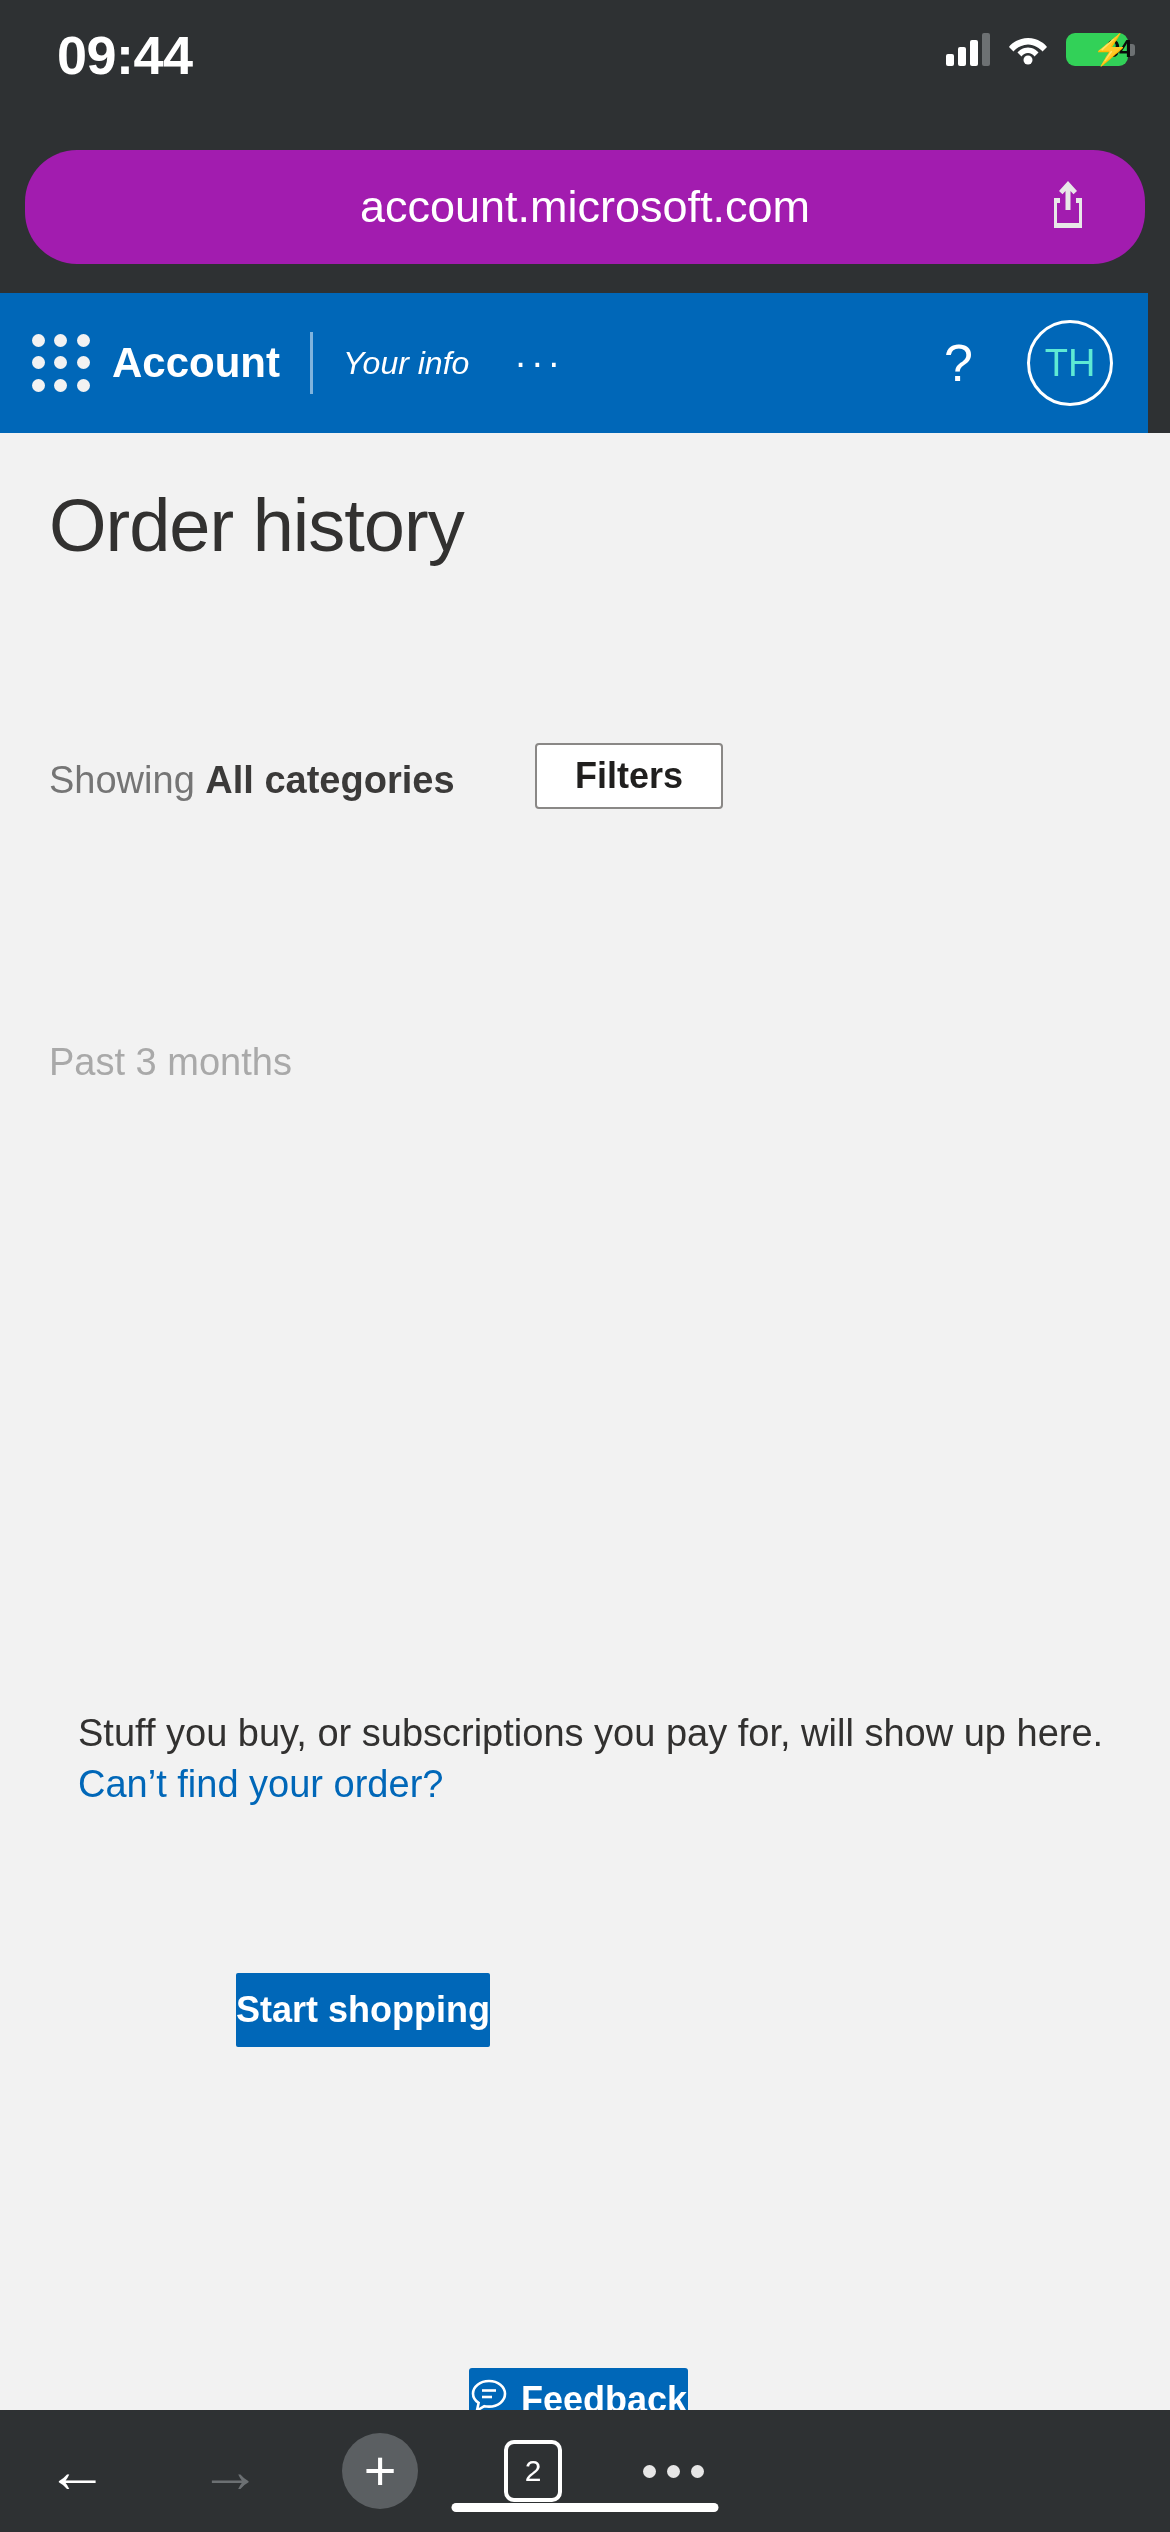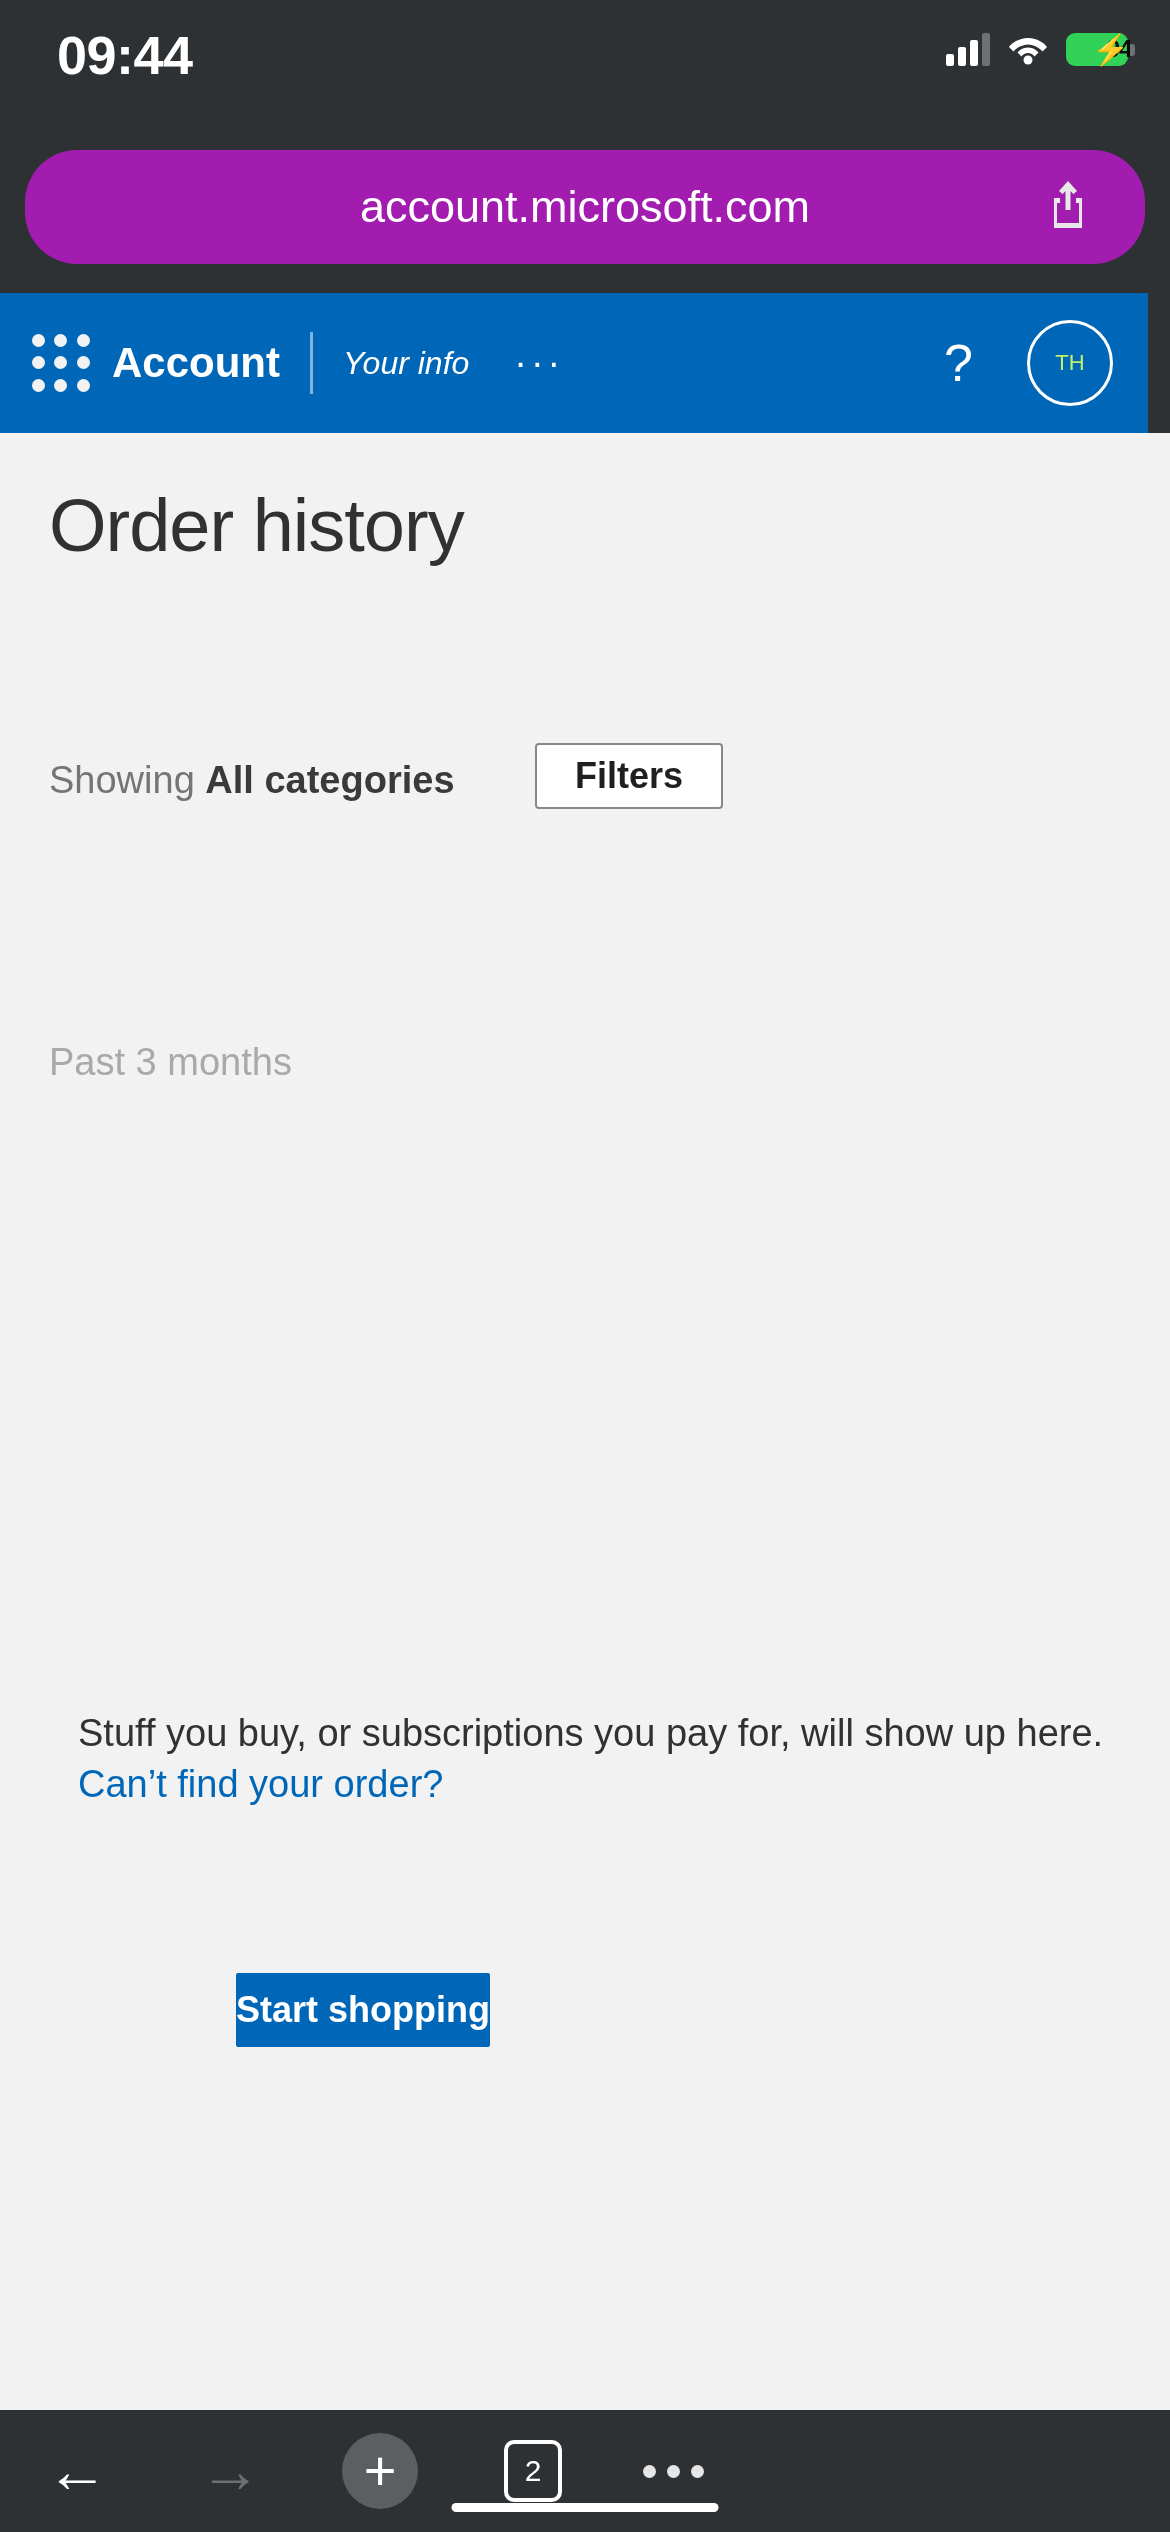--- a/index.html
+++ b/index.html
@@ -51,21 +51,21 @@
   .waffle { margin-left:32px; width:58px; height:58px; display:grid; grid-template-columns:repeat(3,1fr); grid-template-rows:repeat(3,1fr); gap:9px; }
   .waffle i { width:13px; height:13px; background:#f2f2f2; border-radius:50%; display:block; }
   .brand { margin-left:22px; color:#ffffff; font-size:42px; font-weight:700; }
   .hdr-divider { margin-left:30px; width:3px; height:62px; background:#7fb3dd; }
   .yourinfo { margin-left:30px; color:#ffffff; font-size:32px;font-style:italic; }
   .hdr-ellipsis { margin-left:45px; color:#ffffff; font-size:38px; letter-spacing:4px; }
   .help-q { position:absolute; right:175px; color:#ffffff; font-size:52px; font-weight:300; }
   .avatar {
     position:absolute; right:35px; width:86px; height:86px; border-radius:50%;
     border:3px solid #ffffff; display:flex; align-items:center; justify-content:center;
-    color:#bef264; font-size:22px;
+    color:#5eead4; font-size:38px;
   }
 
   
   .page { position:absolute; top:433px; left:0; width:1170px; height:1977px; background:#f2f2f2; }
   .page-title {
     position:absolute; left:49px; top:50px; font-size:74px; color:#323130; font-weight:400; letter-spacing:-1px;
   }
   .showing-row { position:absolute; left:49px; top:326px; font-size:38px; color:#757575; }
   .showing-row b { color:#3b3a39; font-weight:700; }
   .filters-btn {
@@ -204,20 +204,30 @@
 
     <div class="past3">Past 3 months</div>
 
 
     <div class="empty-sub">
       <span>Stuff you buy, or subscriptions you pay for, will show up here. </span><a href="#">Can’t find your order?</a>
     </div>
 
     <button class="start-btn">Start shopping</button>
 
+    <div class="feedback-btn">
+      <span>
+        <svg width="38" height="38" viewBox="0 0 38 38">
+          <path d="M19 4 C10 4 3 9.6 3 16.5 C3 20.3 5.2 23.7 8.6 25.9 L7 33.5 L14.3 29.2 C15.8 29.5 17.4 29.6 19 29.6 C28 29.6 35 24 35 16.8 C35 9.6 28 4 19 4 Z" fill="none" stroke="#ffffff" stroke-width="2.6"></path>
+          <line x1="12" y1="13.5" x2="26" y2="13.5" stroke="#ffffff" stroke-width="2.6"></line>
+          <line x1="12" y1="20" x2="22" y2="20" stroke="#ffffff" stroke-width="2.6"></line>
+        </svg>
+      </span>
+      <span>Feedback</span>
+    </div>
   </div>
 
   <div class="toolbar">
     <div class="tb-item tb-back">
       <span class="arrow on">←</span>
     </div>
     <div class="tb-item tb-fwd">
       <span class="arrow off">→</span>
     </div>
     <div class="tb-item tb-add">

